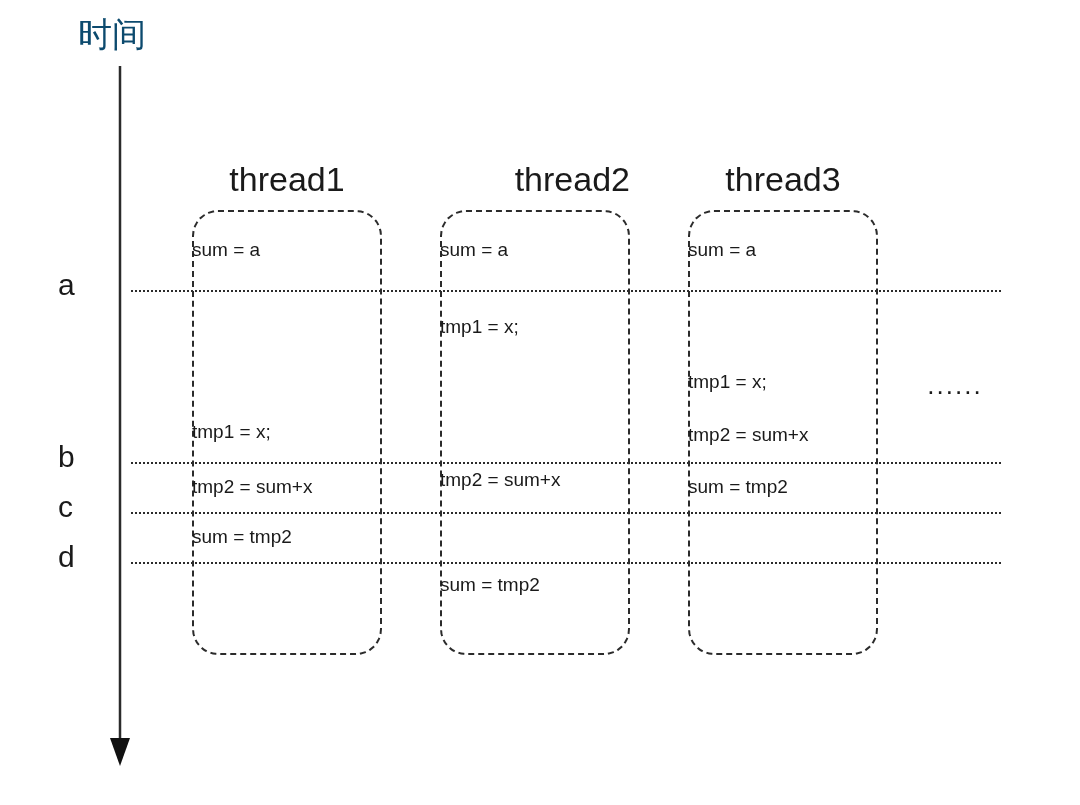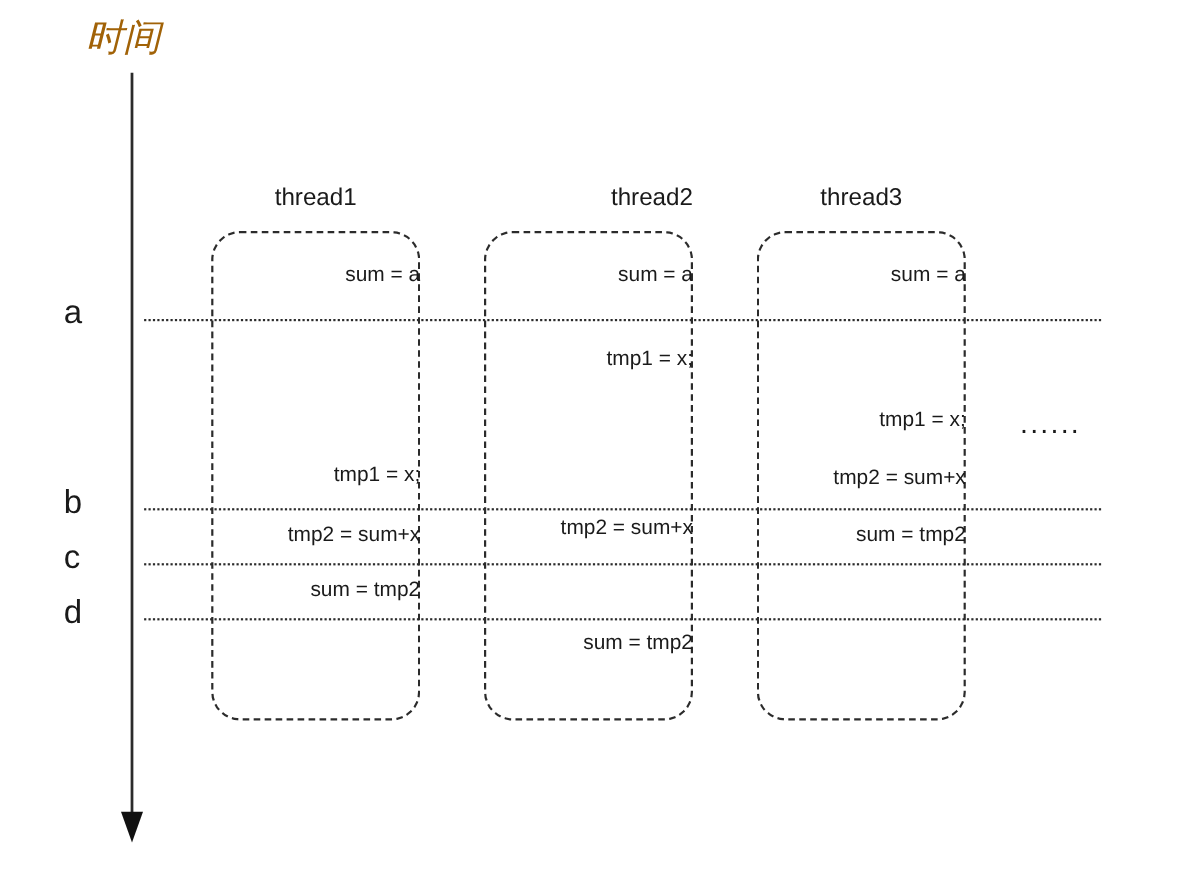--- a/index.html
+++ b/index.html
@@ -19,23 +19,22 @@
     overflow: hidden;
   }
 
   
   .axis-title {
     position: absolute;
     left: 78px;
     top: 12px;
     font-size: 34px;
     line-height: 44px;
-    color: #a16207;
+    color: #0c4a6e;
     white-space: nowrap;
-    font-style: italic;
   }
 
   
   .time-axis {
     position: absolute;
     left: 104px;
     top: 66px;
     width: 34px;
     height: 710px;
   }
@@ -54,39 +53,39 @@
     font-size: 30px;
     line-height: 30px;
     color: #1a1a1a;
     text-align: left;
     width: 40px;
   }
 
   
   .thread-header {
     position: absolute;
-    font-size: 22px;
+    font-size: 34px;
     line-height: 34px;
     color: #1a1a1a;
     text-align: center;
     white-space: nowrap;
   }
   .thread-box {
     position: absolute;
     border: 2px dashed #2b2b2b;
     border-radius: 26px;
     background: transparent;
     box-sizing: border-box;
   }
   .stmt {
     position: absolute;
     font-size: 19px;
     line-height: 22px;
     color: #1a1a1a;
-    text-align: right;
+    text-align: left;
     white-space: nowrap;
   }
 
   
   .ellipsis {
     position: absolute;
     left: 915px;
     top: 372px;
     width: 80px;
     font-size: 26px;

